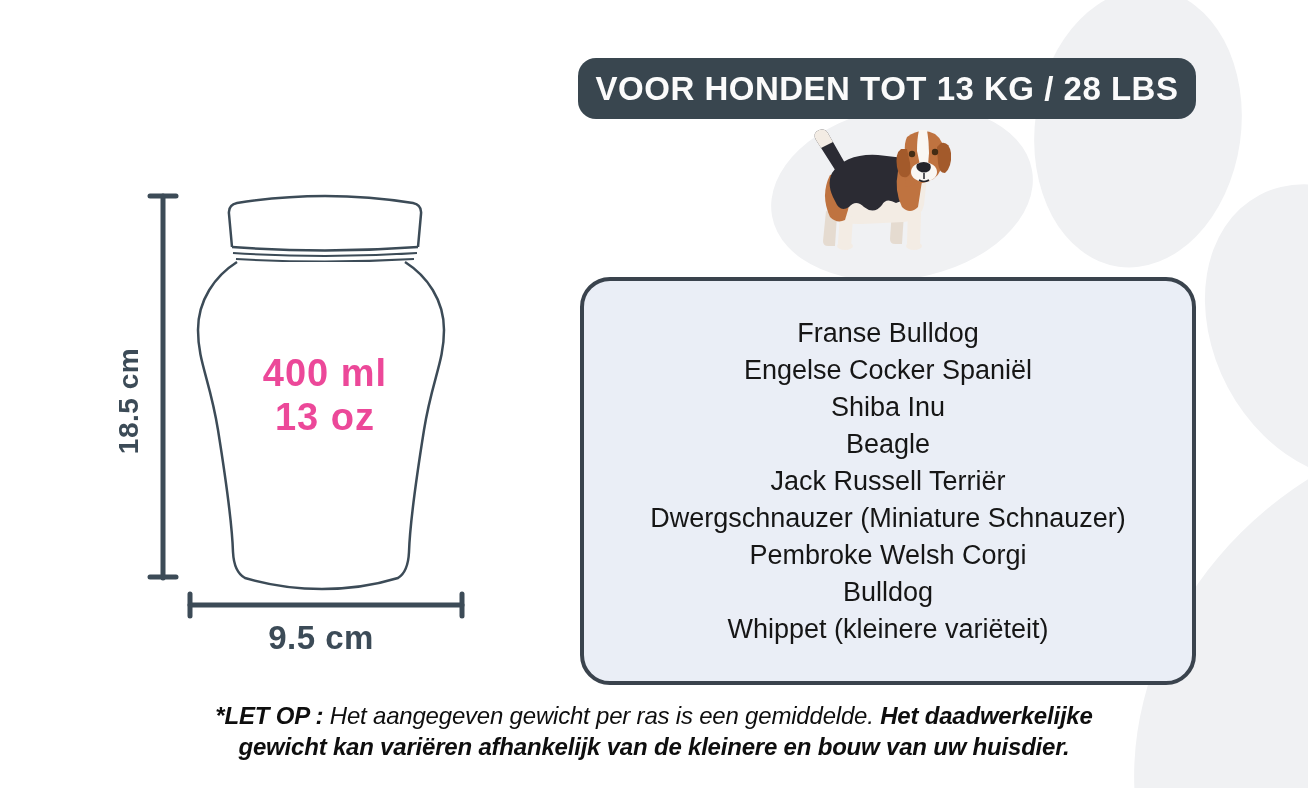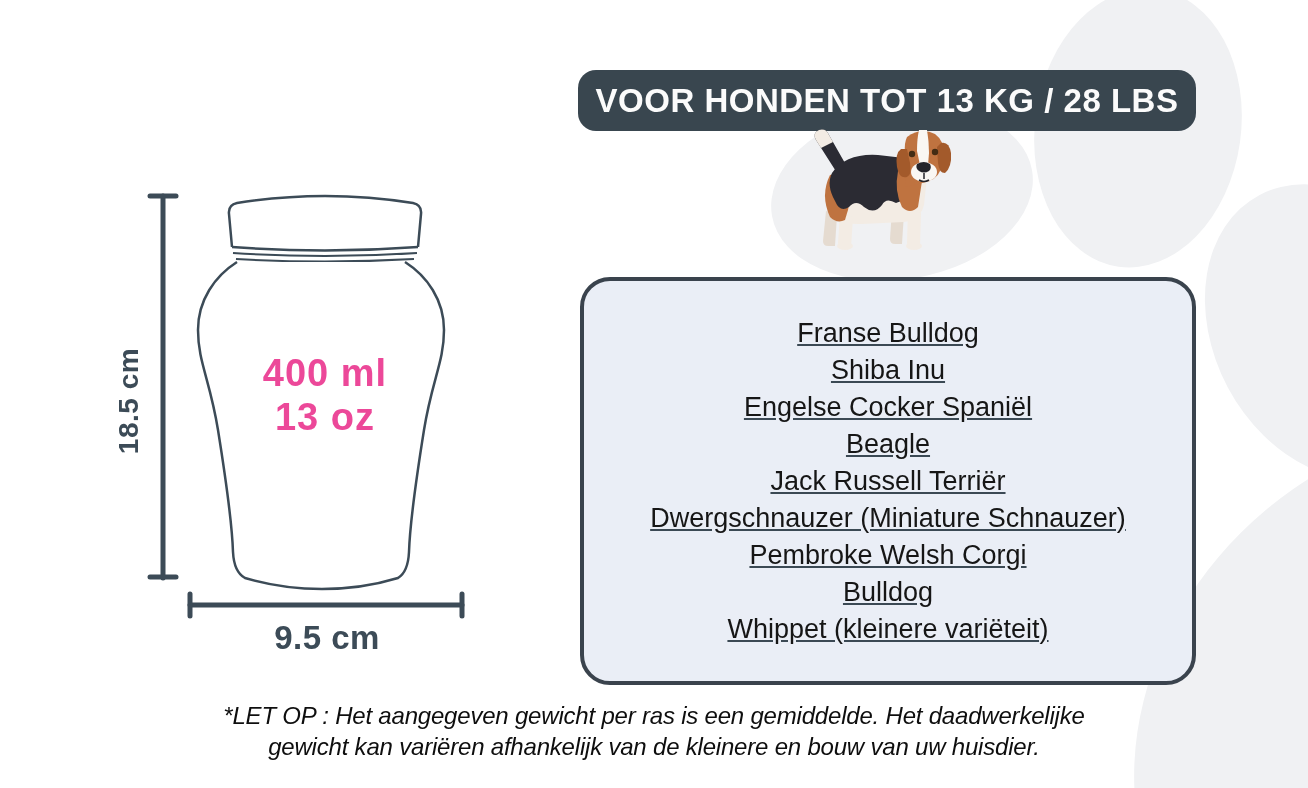--- a/index.html
+++ b/index.html
@@ -7,21 +7,21 @@
     position:relative;width:1308px;height:788px;margin:0 auto;
     background:#ffffff;overflow:hidden;
     font-family:"Liberation Sans","DejaVu Sans",sans-serif;
     color:#3b4954;
   }
   .watermark{position:absolute;inset:0;pointer-events:none;}
 
   .badge{
     position:absolute;left:578px;top:58px;width:618px;height:61px;
     background:#39464f;border-radius:18px;
-    display:flex;align-items:center;justify-content:center;margin-top:12px;
+    display:flex;align-items:center;justify-content:center;
   }
   .badge span{
     color:#fbfbfb;font-weight:700;font-size:33px;letter-spacing:.5px;white-space:nowrap;
   }
 
   .urn-title{
     position:absolute;left:160px;top:124px;width:336px;
     text-align:center;font-weight:700;font-size:30px;letter-spacing:1px;color:#394853;
   }
 
@@ -30,41 +30,41 @@
   .volume{
     position:absolute;left:160px;top:351px;width:330px;text-align:center;
     font-weight:700;font-size:38px;line-height:44px;color:#ec4899;letter-spacing:1px;
   }
   .dim-height{
     position:absolute;left:50px;top:384px;width:160px;height:34px;
     text-align:center;font-weight:700;font-size:28px;color:#3c4b57;
     transform:rotate(-90deg);transform-origin:center;letter-spacing:.5px;
   }
   .dim-width{
-    position:absolute;left:232px;top:619px;width:190px;text-align:center;
+    position:absolute;left:226px;top:619px;width:190px;text-align:center;
     font-weight:700;font-size:33px;color:#3c4b57;letter-spacing:.5px;
   }
 
   .dog-svg{position:absolute;left:800px;top:125px;}
 
   .breed-box{
     position:absolute;left:580px;top:277px;width:616px;height:408px;
     box-sizing:border-box;background:#eaeef6;
     border:4px solid #3a434d;border-radius:30px;
-    display:flex;flex-direction:column;align-items:center;justify-content:center;text-decoration:underline;
+    display:flex;flex-direction:column;align-items:center;justify-content:center;
   }
   .breed-box .breed{
     font-size:27px;line-height:37px;color:#161616;text-align:center;white-space:nowrap;
   }
 
   .note{
     position:absolute;left:184px;top:700px;width:940px;text-align:center;
     font-size:24px;line-height:31px;color:#0e0e0e;font-style:italic;letter-spacing:-0.2px;
   }
-  .note .b{font-weight:400;}
+  .note .b{font-weight:700;}
 </style>
 </head>
 <body>
 
 <div class="canvas">
 
   <svg class="watermark" width="1308" height="788" viewBox="0 0 1308 788">
     <ellipse cx="902" cy="193" rx="132" ry="86" fill="#f0f1f3" transform="rotate(-10 902 193)"></ellipse>
     <ellipse cx="1138" cy="128" rx="103" ry="140" fill="#f0f1f3" transform="rotate(8 1138 128)"></ellipse>
     <ellipse cx="1332" cy="332" rx="118" ry="155" fill="#f0f1f3" transform="rotate(-28 1332 332)"></ellipse>
@@ -151,22 +151,22 @@
 
     <path d="M117,39 Q124,35 130,39 Q132,43 129,46 Q124,49 119,46 Q115,43 117,39 Z" fill="#24242a"></path>
     <path d="M124,48 L124,54" stroke="#24242a" stroke-width="1.5"></path>
     <path d="M119,55 Q124,58 129,55" stroke="#24242a" stroke-width="1.5" fill="none"></path>
     <circle cx="112" cy="29" r="3.2" fill="#432c14"></circle>
     <circle cx="135" cy="27" r="3.2" fill="#432c14"></circle>
   </svg>
 
   <div class="breed-box">
     <div class="breed">Franse Bulldog</div>
+    <div class="breed">Engelse Cocker Spaniël</div>
     <div class="breed">Shiba Inu</div>
-    <div class="breed">Engelse Cocker Spaniël</div>
     <div class="breed">Beagle</div>
     <div class="breed">Jack Russell Terriër</div>
     <div class="breed">Dwergschnauzer (Miniature Schnauzer)</div>
     <div class="breed">Pembroke Welsh Corgi</div>
     <div class="breed">Bulldog</div>
     <div class="breed">Whippet (kleinere variëteit)</div>
   </div>
 
   <div class="note">
     <span class="b">*LET OP :</span><span> Het aangegeven gewicht per ras is een gemiddelde. </span><span class="b">Het daadwerkelijke gewicht kan variëren afhankelijk van de kleinere en bouw van uw huisdier.</span>

